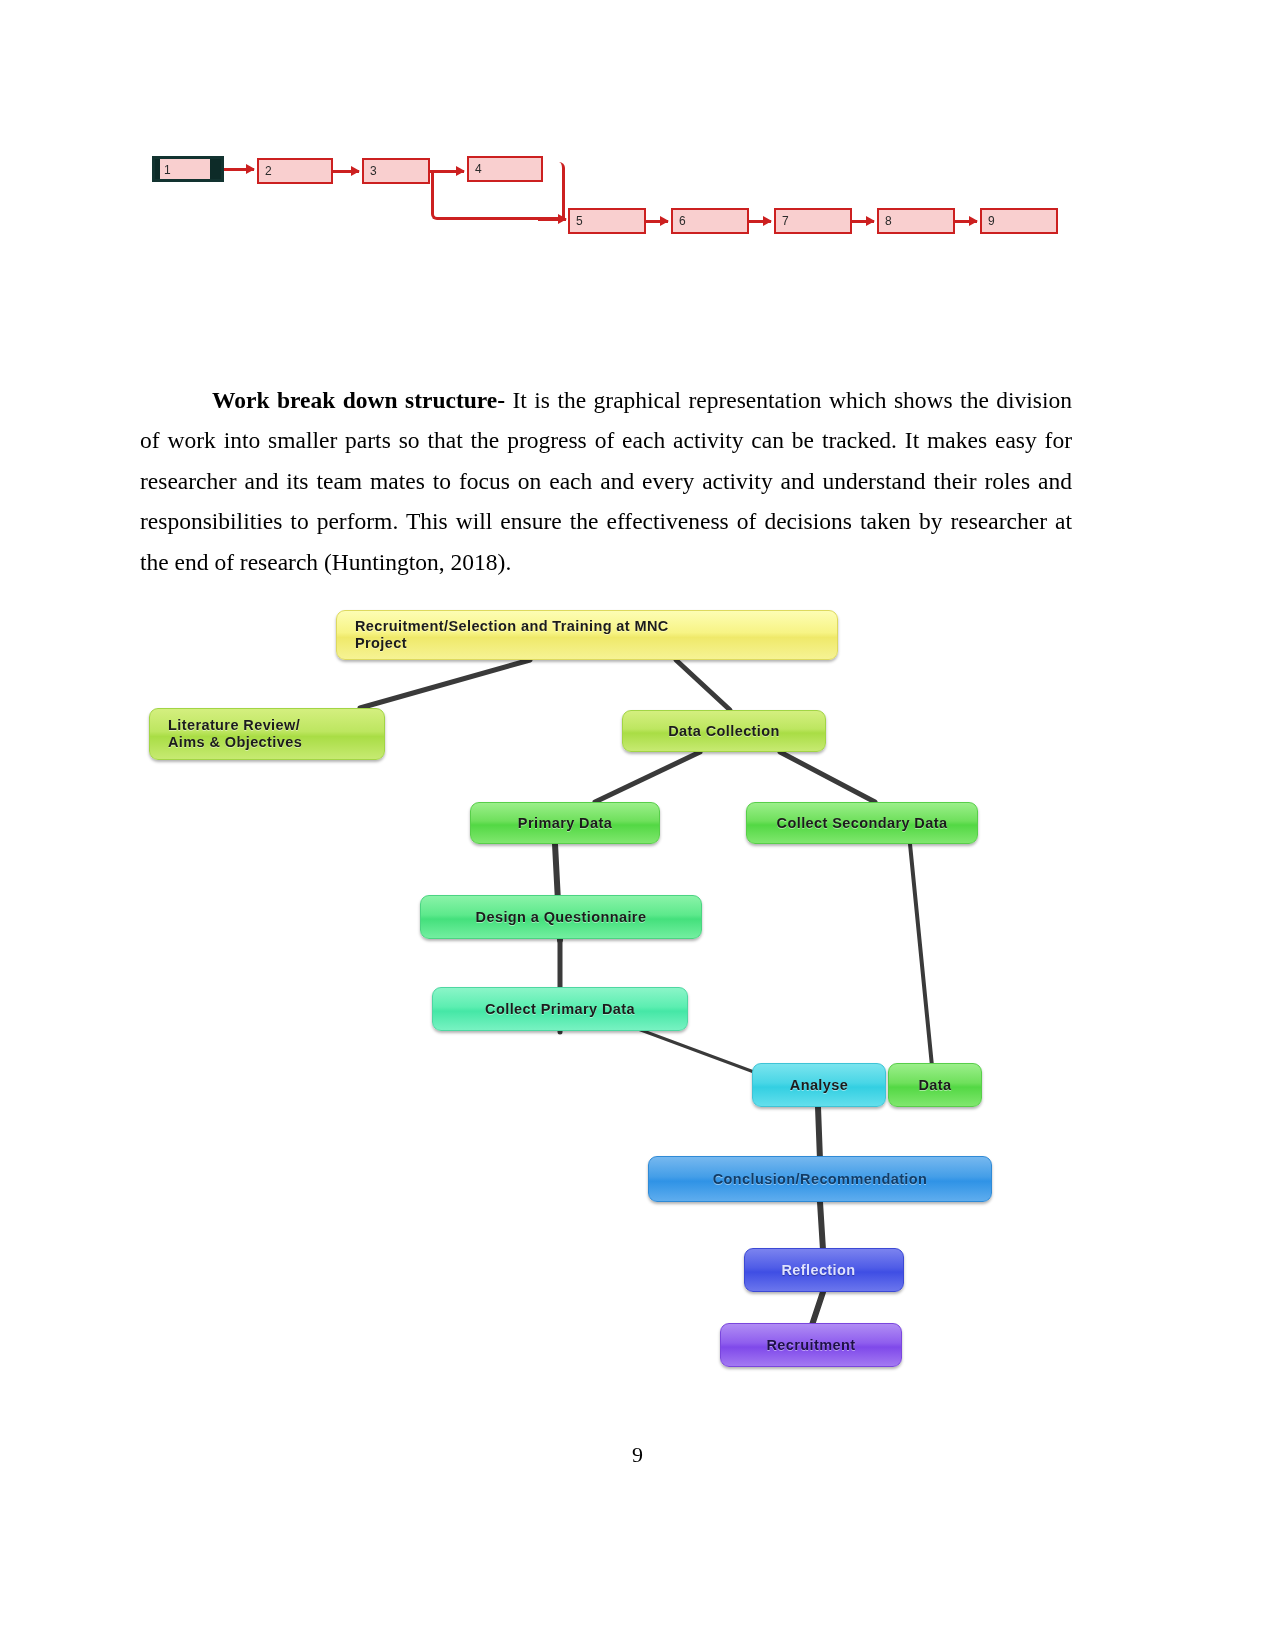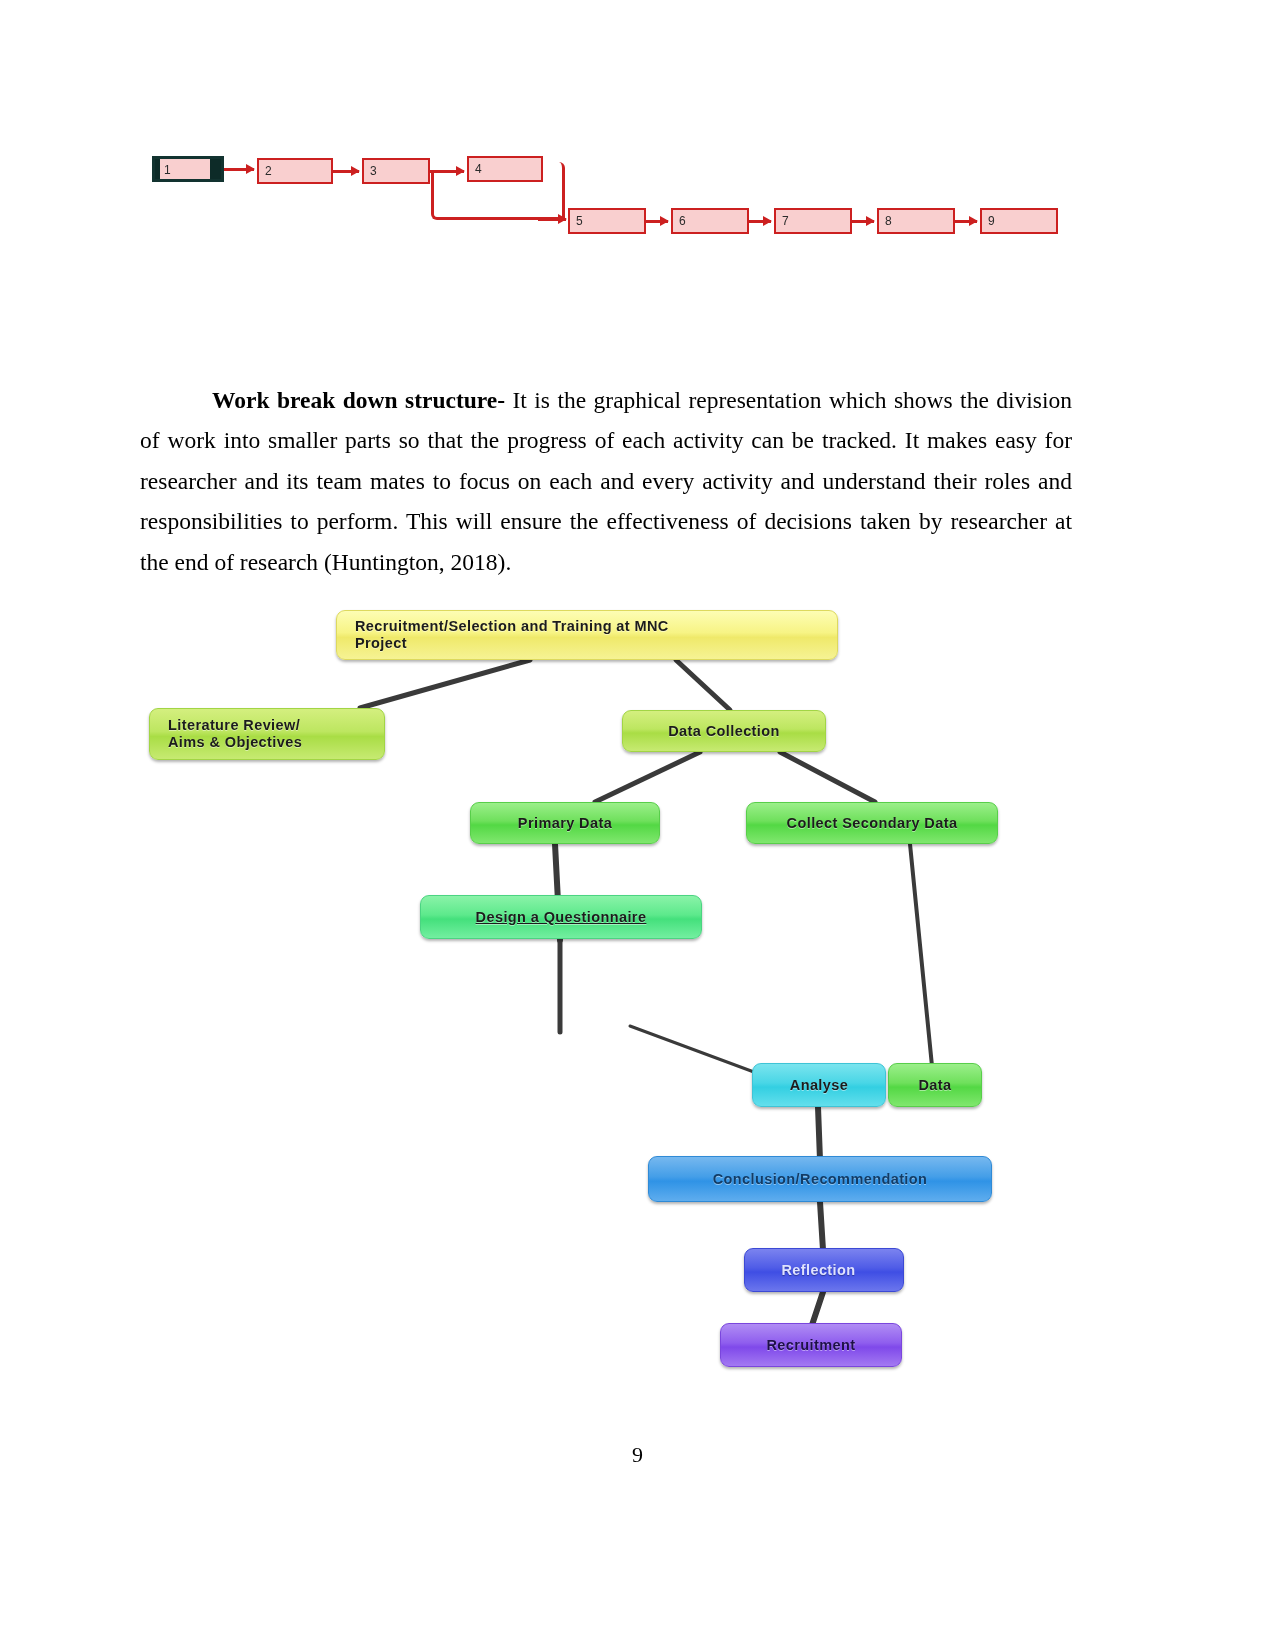--- a/index.html
+++ b/index.html
@@ -144,21 +144,20 @@
     background: linear-gradient(to bottom, #d4ef7f 0%, #bde660 45%, #a9dd45 55%, #c7ea72 100%);
     border: 1px solid #a2d545;
   }
   .n-green {
     background: linear-gradient(to bottom, #9bef8a 0%, #6fe05c 45%, #53d844 55%, #80e76e 100%);
     border: 1px solid #58ce4a;
   }
   .n-springgreen {
     background: linear-gradient(to bottom, #8af3a8 0%, #5de98c 45%, #44e07c 55%, #73efa0 100%);
     border: 1px solid #4bd482;
-    text-decoration: underline;
   }
   .n-mint {
     background: linear-gradient(to bottom, #8bf5c8 0%, #5ceeb1 45%, #45e7a6 55%, #78f2c2 100%);
     border: 1px solid #4ed7a2;
   }
   .n-cyan {
     background: linear-gradient(to bottom, #7ae4ee 0%, #49d6e6 45%, #33cfe2 55%, #63dfec 100%);
     border: 1px solid #3ec4d6;
   }
   .n-blue {
@@ -278,28 +277,31 @@
     </div>
 
     <div class="wbs-node n-ltgreen" style="left:482px; top:130px; width:204px; height:42px; justify-content:center;">
       <span class="lbl">Data Collection</span>
     </div>
 
     <div class="wbs-node n-green" style="left:330px; top:222px; width:190px; height:42px; justify-content:center;">
       <span class="lbl">Primary Data</span>
     </div>
 
-    <div class="wbs-node n-green" style="left:606px; top:222px; width:252px; height:42px; justify-content:center;border-radius:9px;">
+    <div class="wbs-node n-green" style="left:606px; top:222px; width:232px; height:42px; justify-content:center;border-radius:9px;">
       <span class="lbl">Collect Secondary Data</span>
     </div>
 
     <div class="wbs-node n-springgreen" style="left:280px; top:315px; width:282px; height:44px; justify-content:center;">
       <span class="lbl">Design a Questionnaire</span>
     </div>
 
+    <div class="wbs-node n-mint" style="left:292px; top:407px; width:256px; height:44px; justify-content:center;">
+      <span class="lbl">Collect Primary Data</span>
+    </div>
 
     <div class="wbs-node n-cyan" style="left:612px; top:483px; width:134px; height:44px; justify-content:center;">
       <span class="lbl">Analyse</span>
     </div>
 
     <div class="wbs-node n-green" style="left:748px; top:483px; width:94px; height:44px; justify-content:center; z-index:1;">
       <span class="lbl">Data</span>
     </div>
 
     <div class="wbs-node n-blue" style="left:508px; top:576px; width:344px; height:46px; justify-content:center;">

